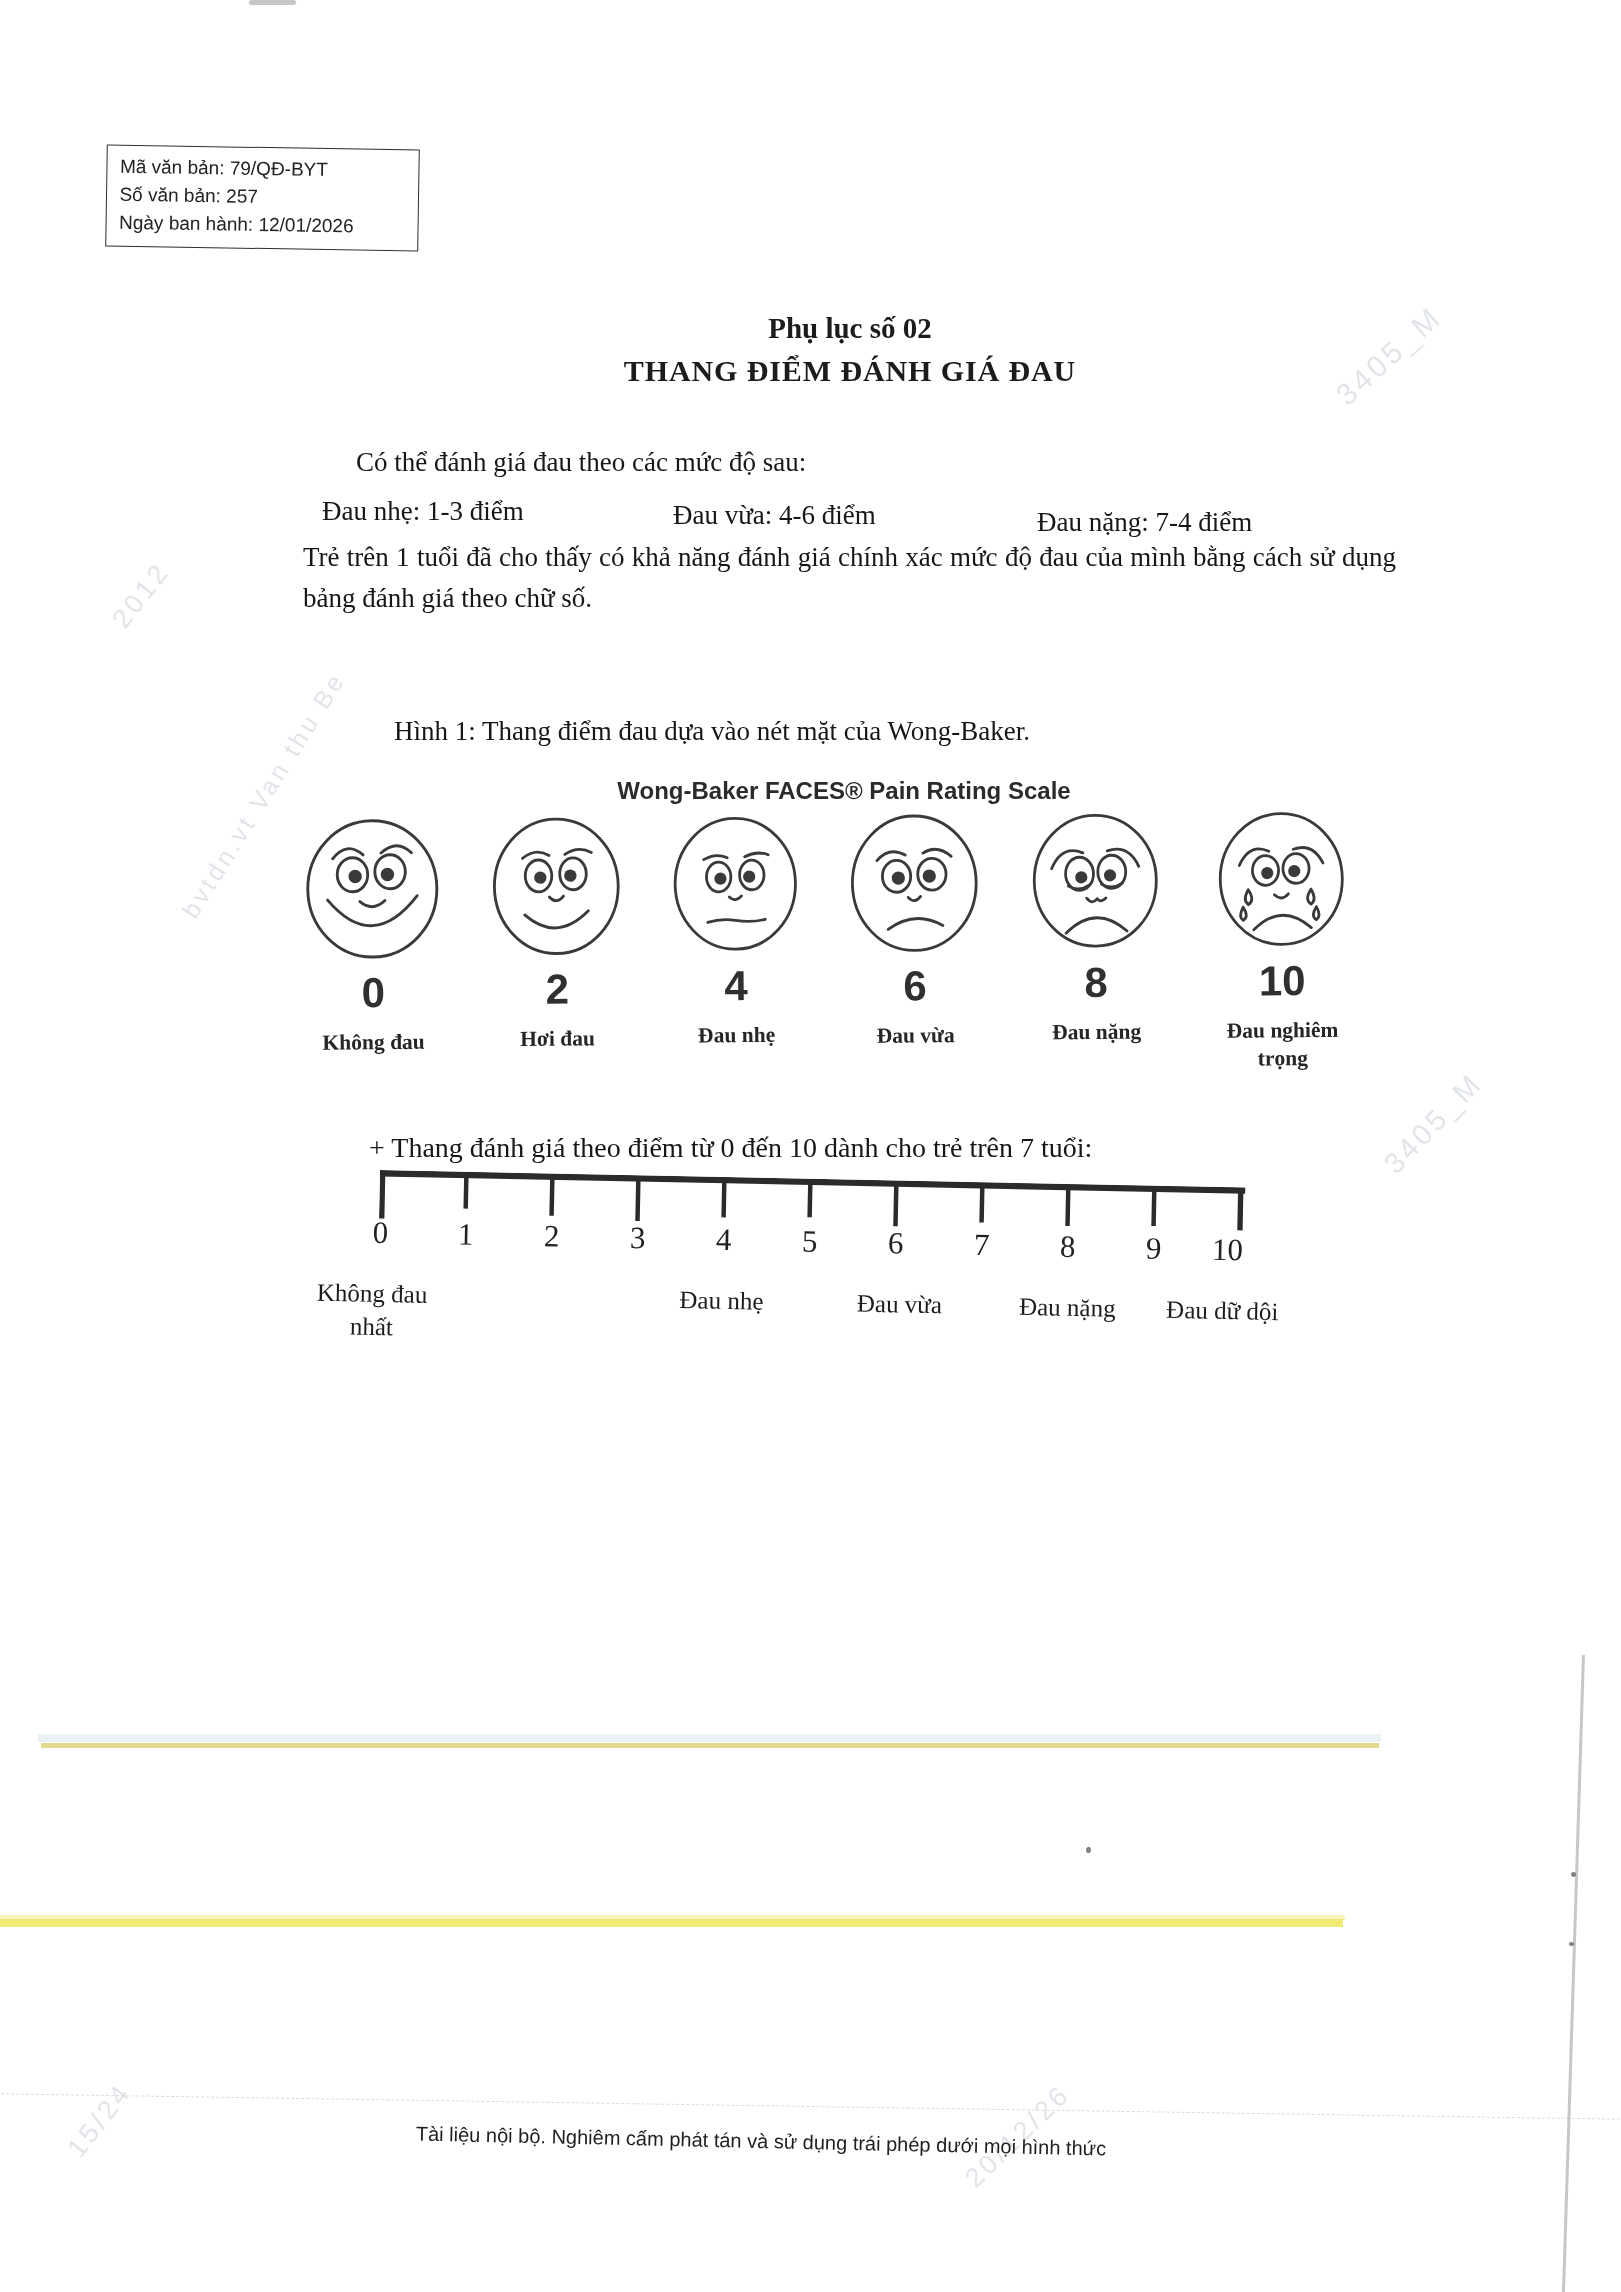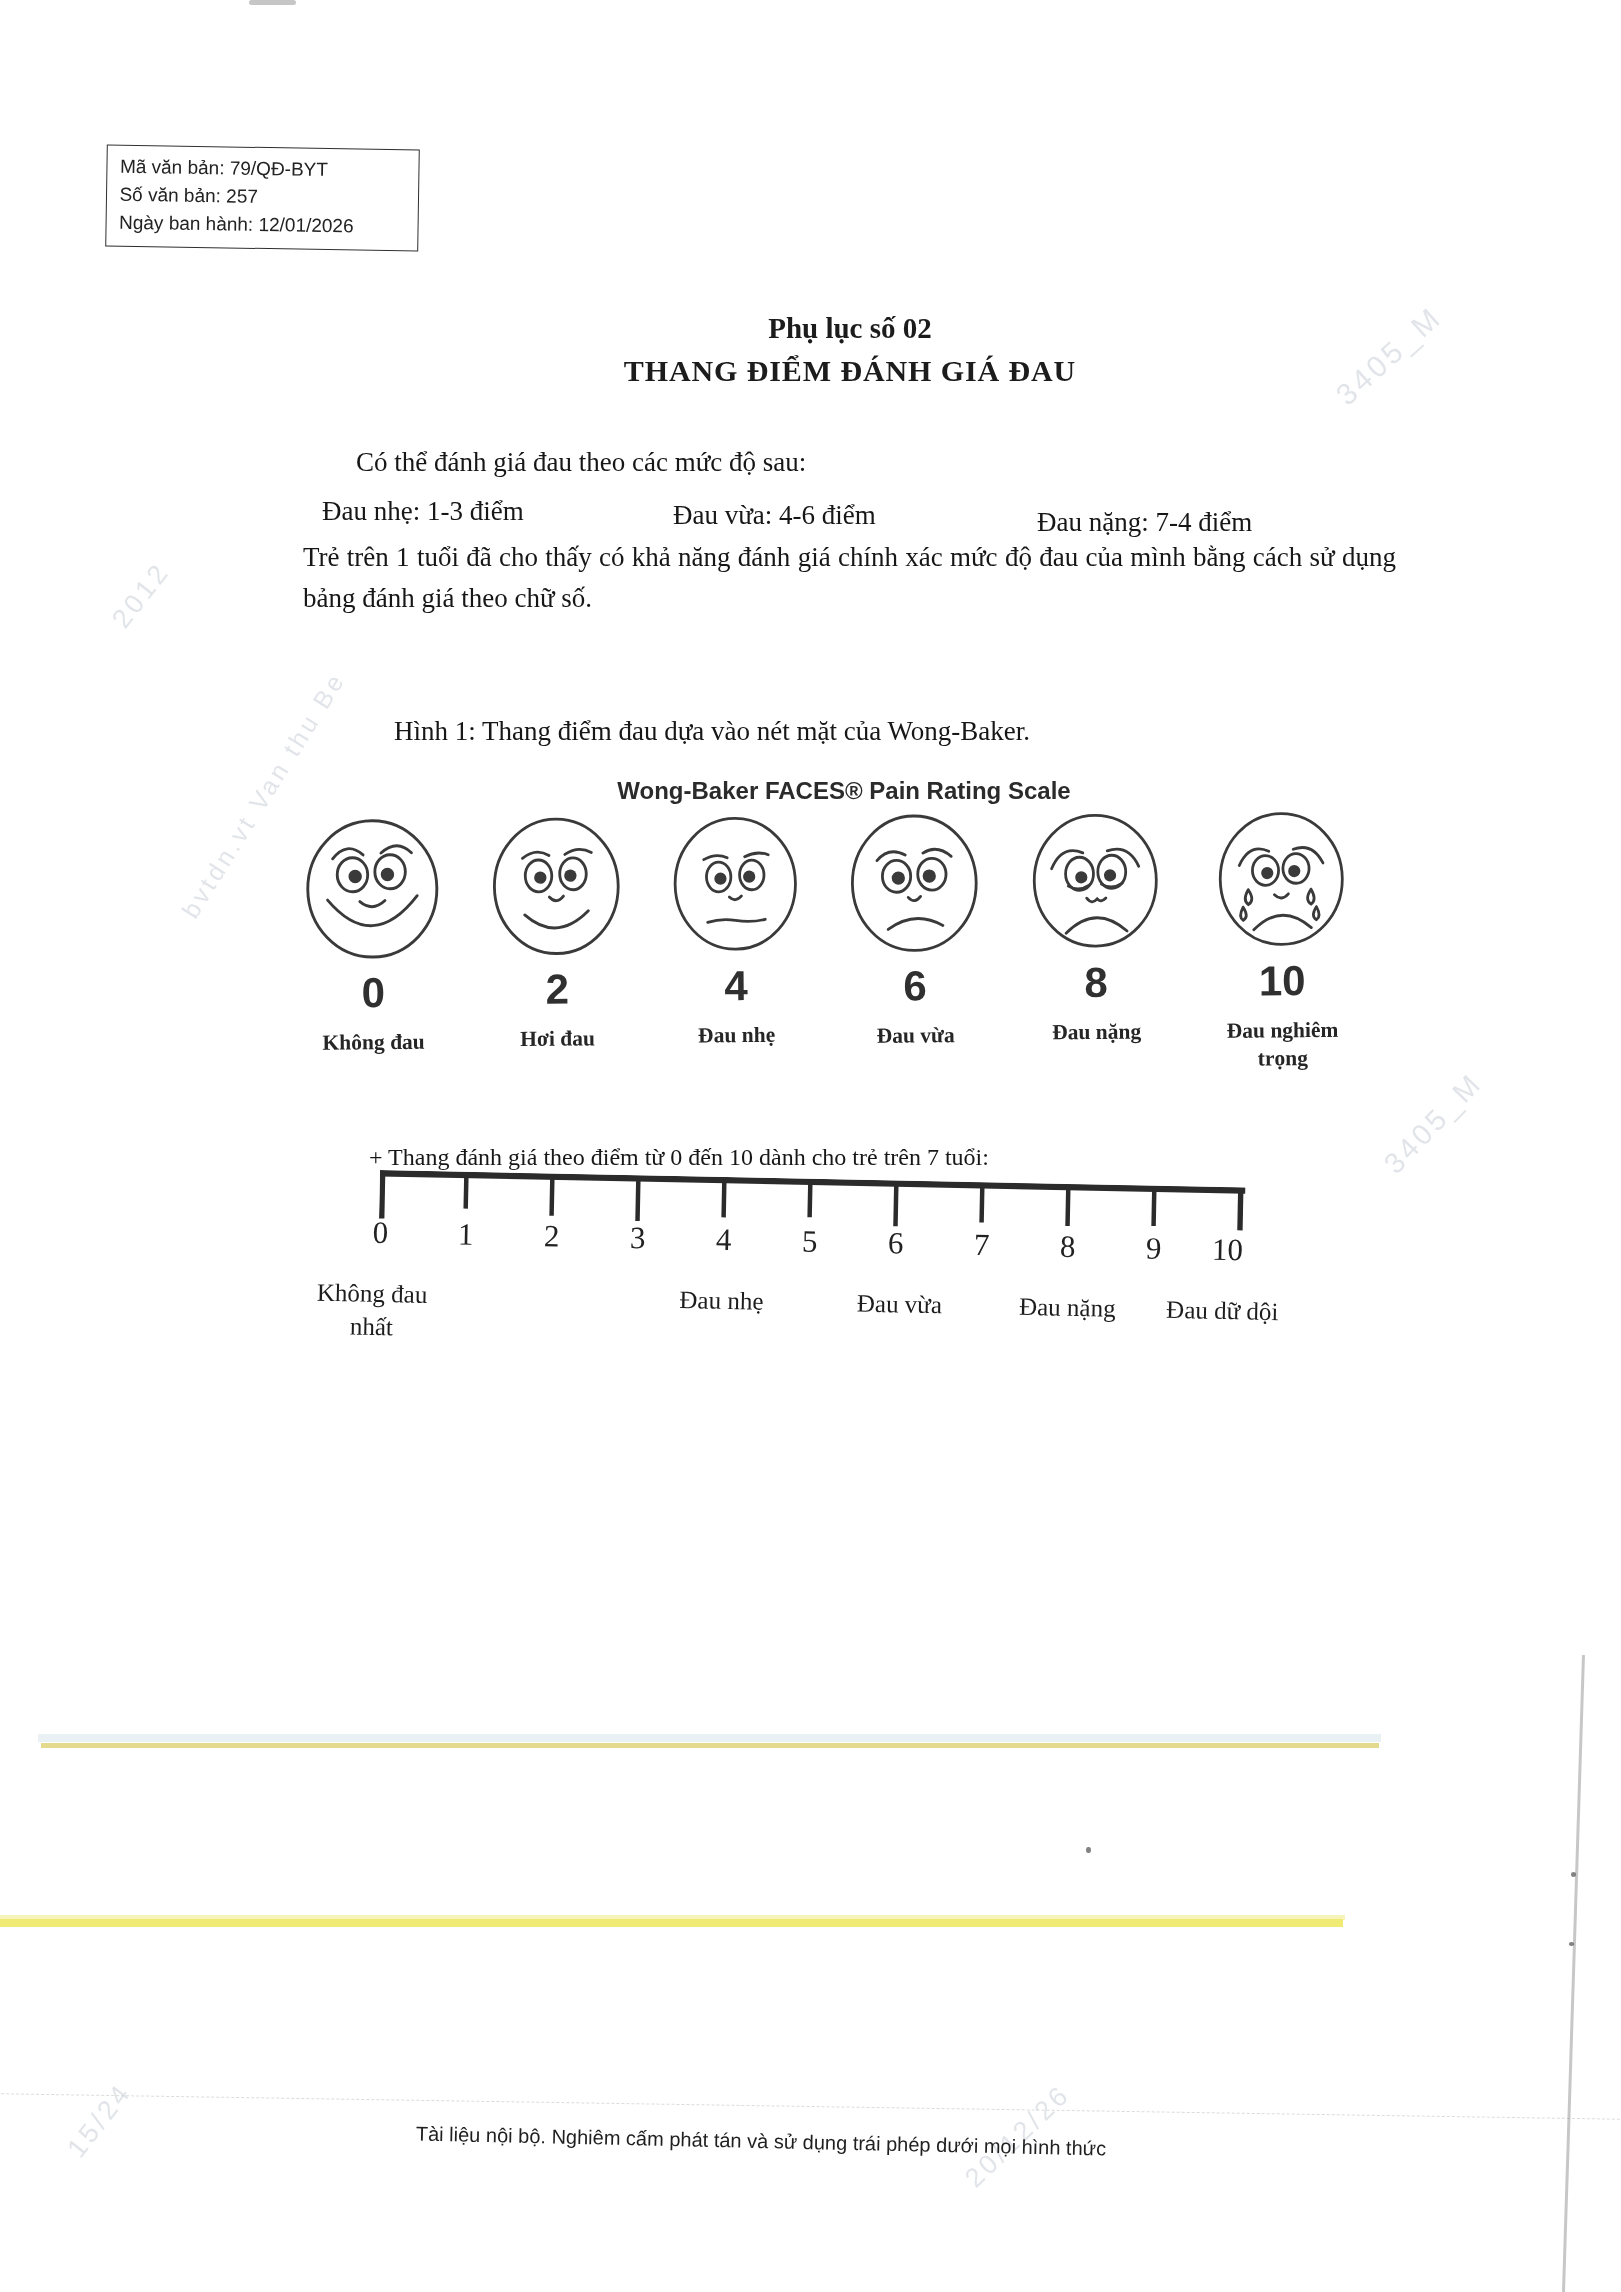--- a/index.html
+++ b/index.html
@@ -45,21 +45,21 @@
   .fc0 { left:0px; }   .fc1 { left:184px; } .fc2 { left:363px; }
   .fc3 { left:542px; } .fc4 { left:723px; } .fc5 { left:909px; }
   .face-cell svg { display:block; margin:0 auto; }
   .face-num {
     font-family:"Liberation Sans","DejaVu Sans",sans-serif;
     font-weight:700; font-size:42px; color:#303030; margin-top:5.4px; line-height:47px;
   }
   .face-label { font-weight:700; font-size:21.5px; line-height:28px; margin-top:11.6px; color:#262626; }
 
   
-  .scale-caption { left:369px; top:1127px; font-size:24px;margin-top:10px; }
+  .scale-caption { left:369px; top:1127px; font-size:28px; }
   .ruler { left:380px; top:1170px; width:878px; height:197px; transform:rotate(1.15deg); transform-origin:0 0; }
   .rn { position:absolute; top:45px; transform:translateX(-50%); font-size:31px; color:#222; }
   .sl { position:absolute; top:107px; transform:translateX(-50%); font-size:25px; line-height:33px; color:#1d1d1d; white-space:nowrap; }
   .sl0 { left:-5.4px; width:152px; white-space:normal; text-align:center; }
 
   
   .hl1-blue   { left:38px;  top:1734px; width:1343px; height:8px;  background:#e3eef1; opacity:.8; }
   .hl1-yellow { left:41px;  top:1743px; width:1338px; height:5.4px;  background:#dfd37a; opacity:.85; }
   .hl2-soft   { left:0px;   top:1915px; width:1345px; height:4.5px;  background:#f5f3b4; opacity:.9; }
   .hl2-core   { left:0px;   top:1919px; width:1343px; height:8px;  background:#eeea6e; opacity:.95; }

